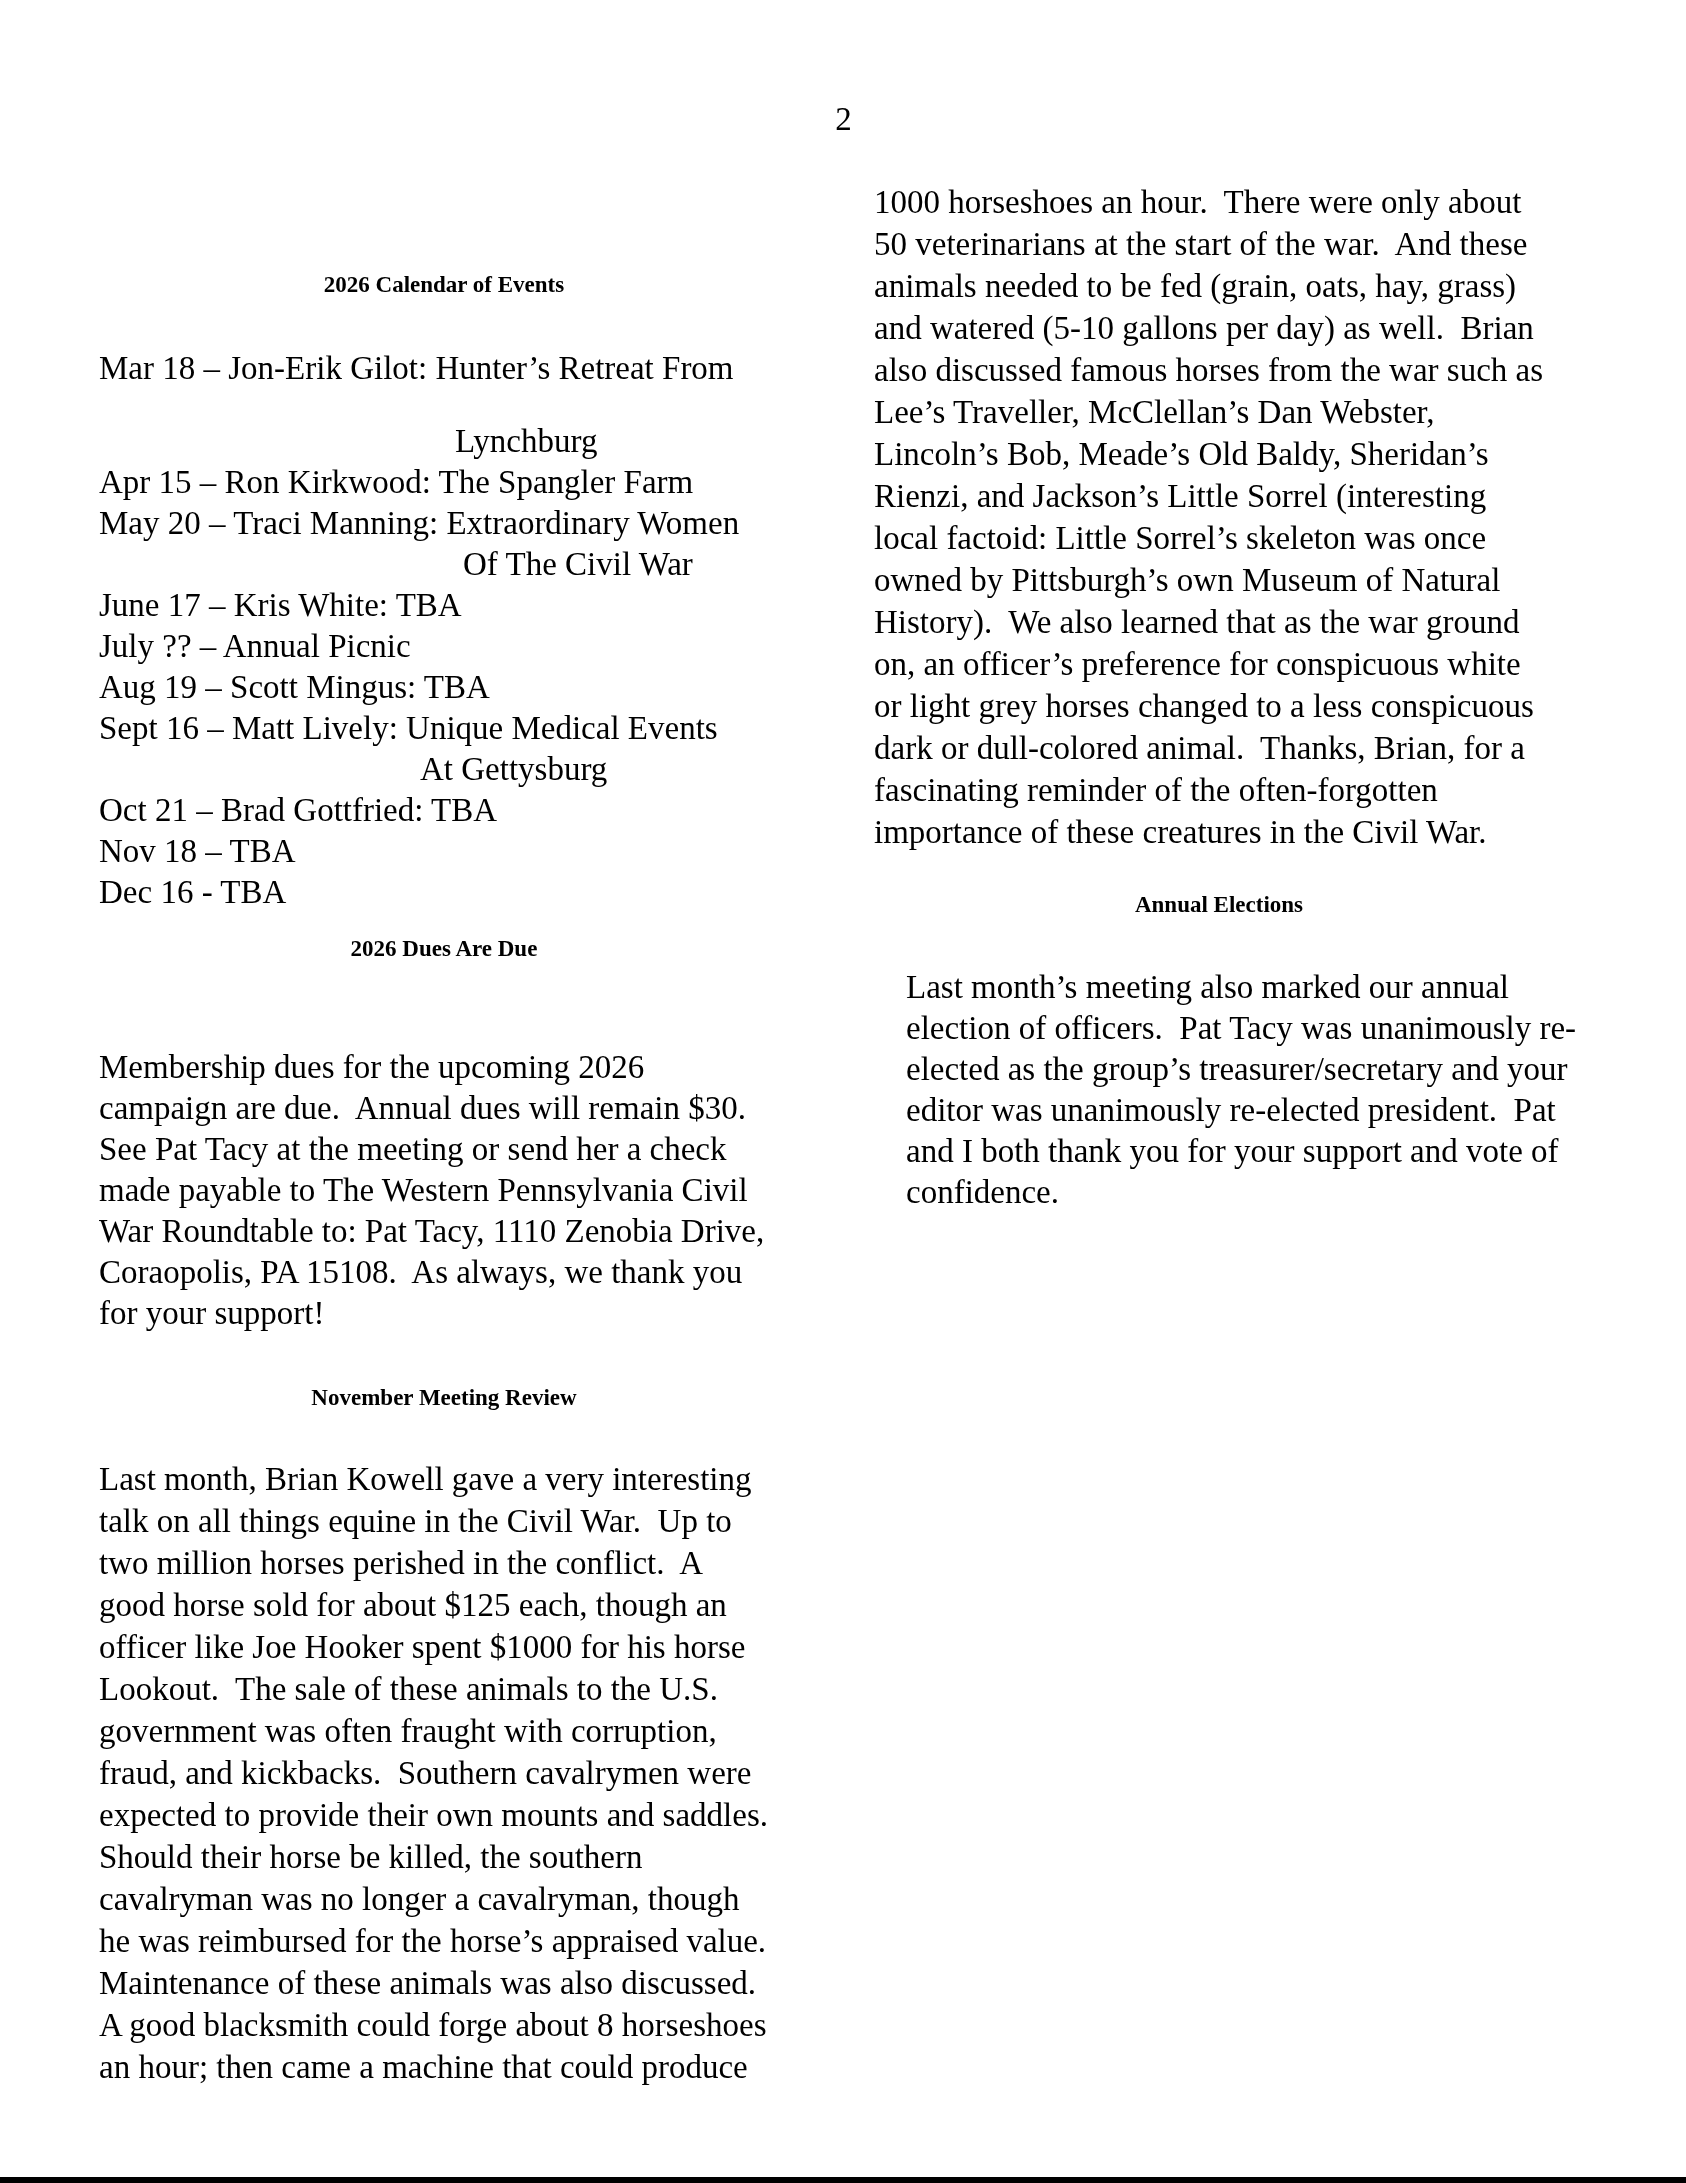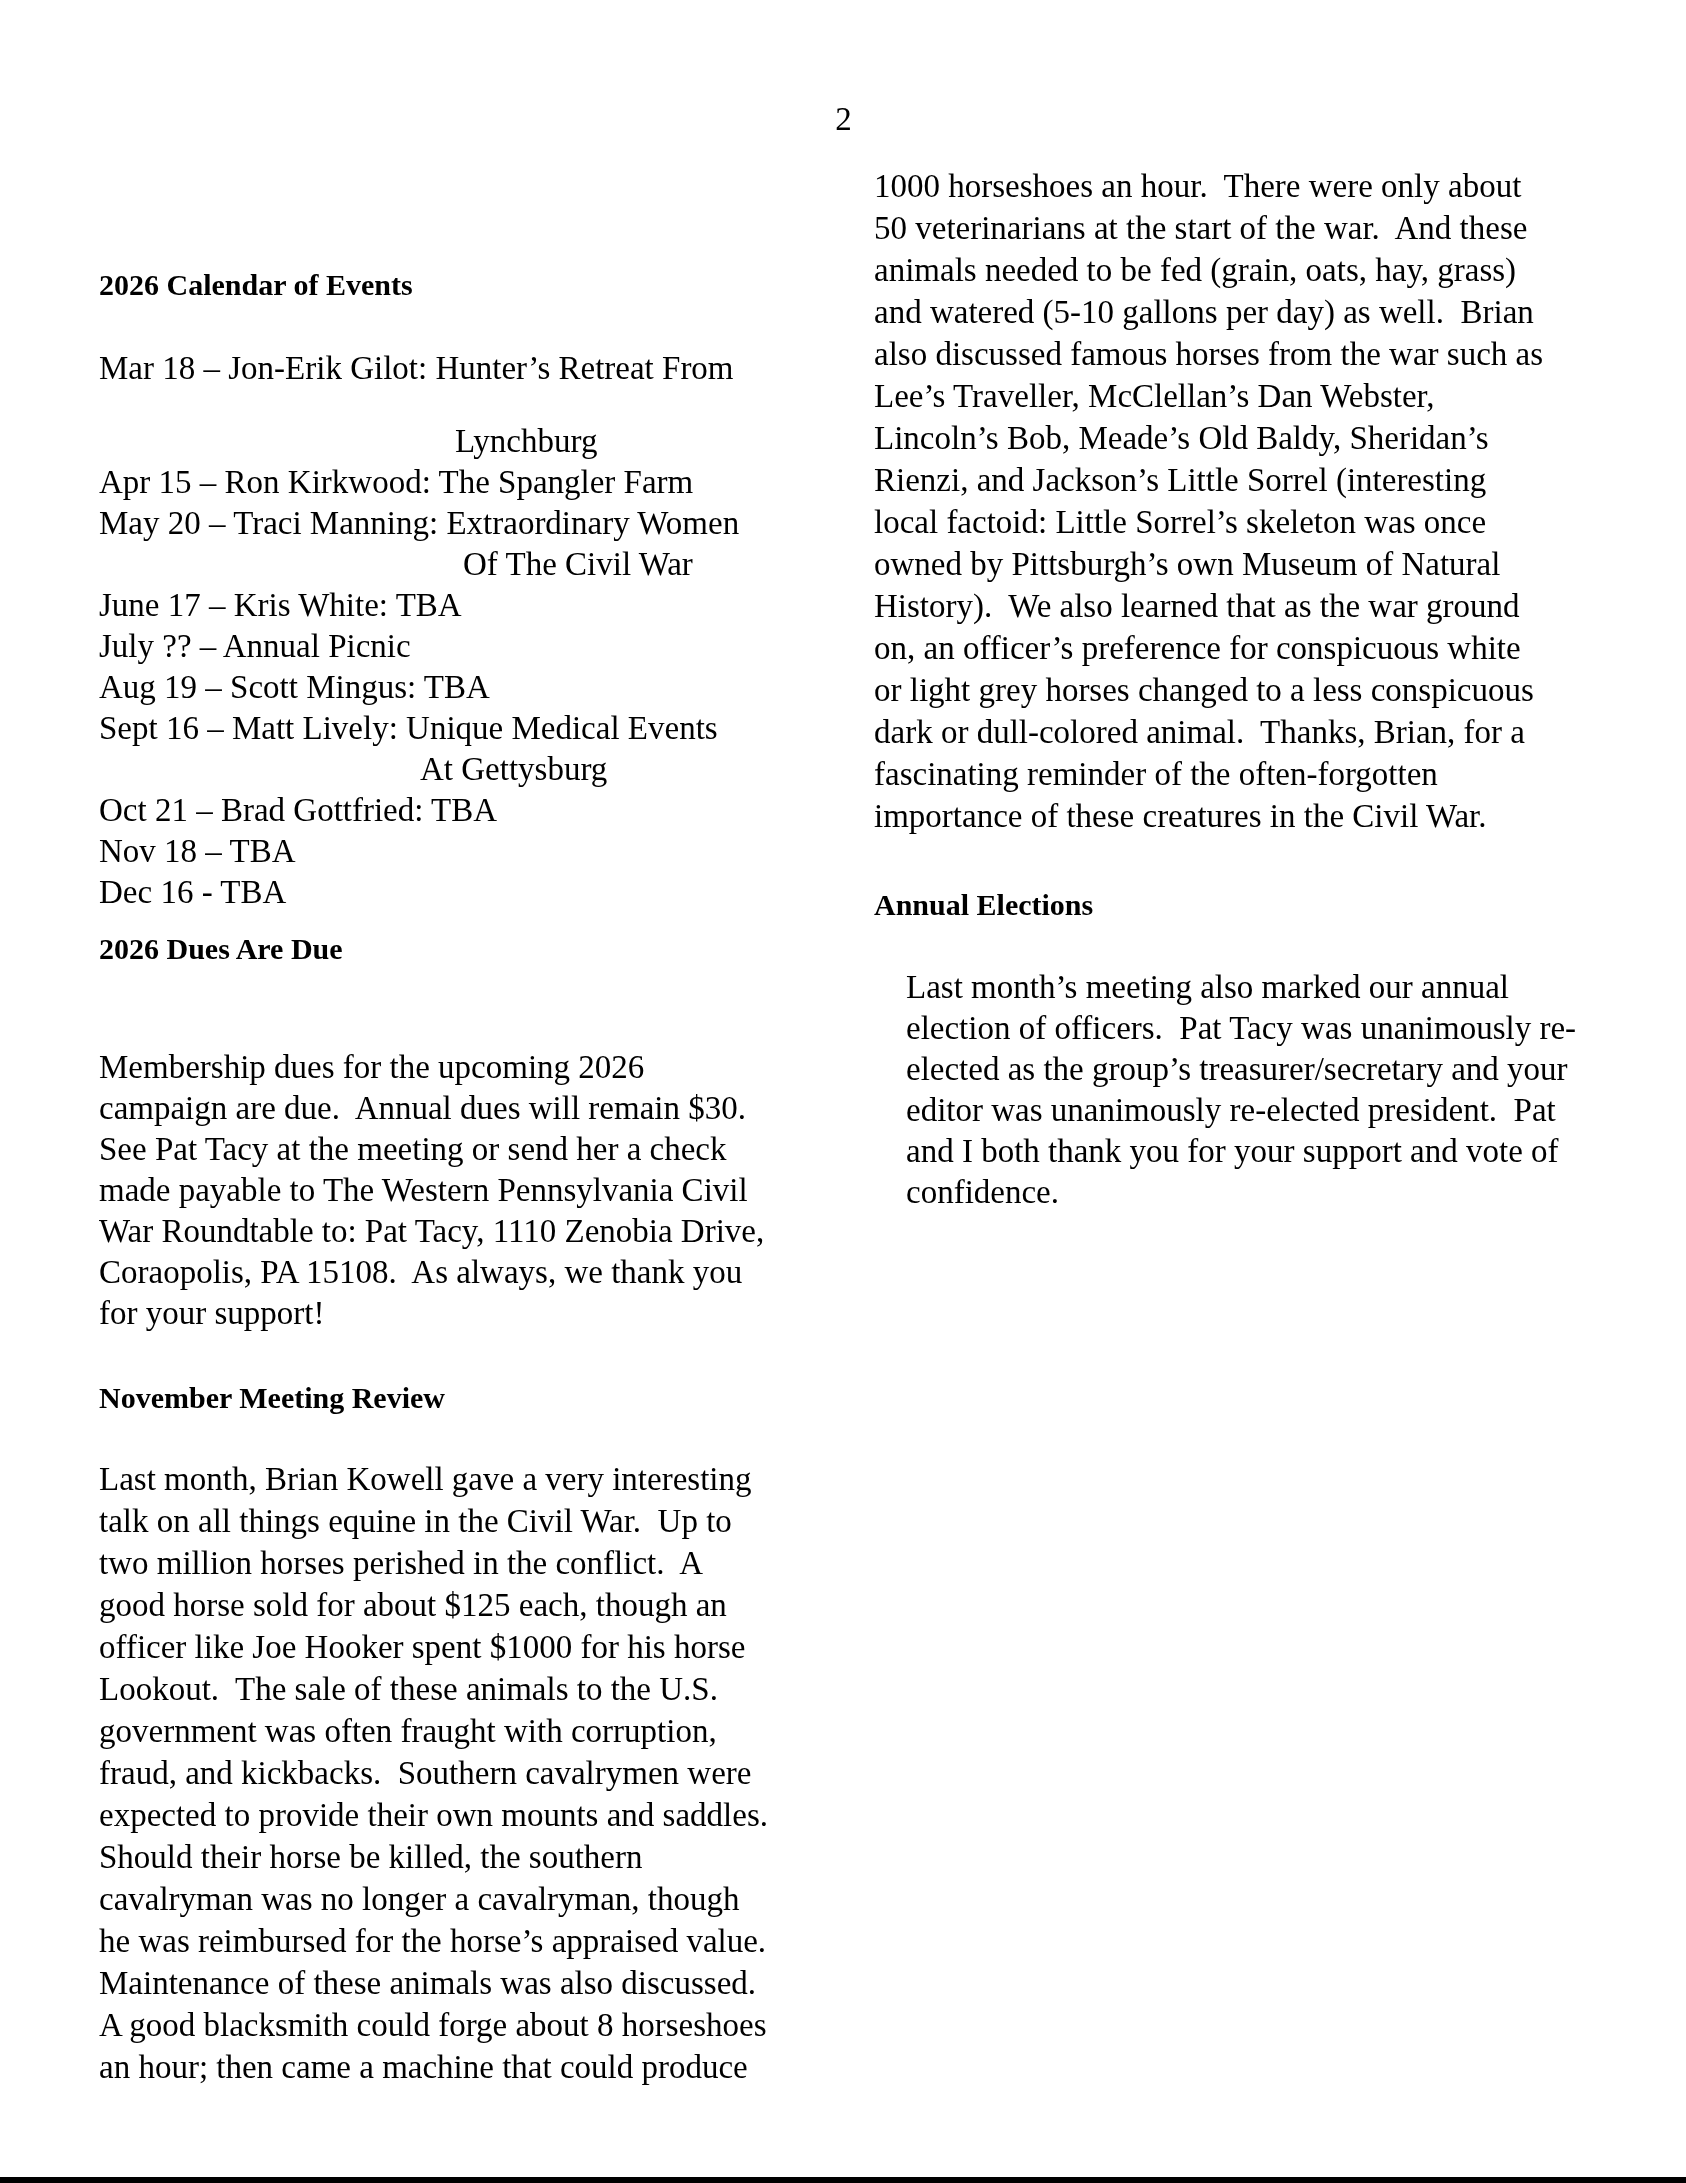--- a/index.html
+++ b/index.html
@@ -29,24 +29,24 @@
     width: 100%;
   }
   .body-text {
     font-size: 33px;
     line-height: 41px;
   }
   .body-text .line {
     white-space: pre;
   }
   .heading {
-    font-size: 30px;
+    font-size: 23px;
     line-height: 41px;
     font-weight: bold;
-    text-align: left;
+    text-align: center;
     white-space: pre;
   }
   #page-number {
     position: absolute;
     top: 99px;
     left: 0;
     width: 1687px;
     text-align: center;
     font-size: 33px;
     line-height: 41px;
@@ -116,21 +116,21 @@
         <div class="line">he was reimbursed for the horse’s appraised value.</div>
         <div class="line">Maintenance of these animals was also discussed.</div>
         <div class="line">A good blacksmith could forge about 8 horseshoes</div>
         <div class="line">an hour; then came a machine that could produce</div>
       </div>
 
   </div>
 
   <div id="right-col" class="col">
 
-    <div class="block body-text" style="top: 165px; line-height: 42px;">
+    <div class="block body-text" style="top: 181px; line-height: 42px;">
         <div class="line">1000 horseshoes an hour.  There were only about</div>
         <div class="line">50 veterinarians at the start of the war.  And these</div>
         <div class="line">animals needed to be fed (grain, oats, hay, grass)</div>
         <div class="line">and watered (5-10 gallons per day) as well.  Brian</div>
         <div class="line">also discussed famous horses from the war such as</div>
         <div class="line">Lee’s Traveller, McClellan’s Dan Webster,</div>
         <div class="line">Lincoln’s Bob, Meade’s Old Baldy, Sheridan’s</div>
         <div class="line">Rienzi, and Jackson’s Little Sorrel (interesting</div>
         <div class="line">local factoid: Little Sorrel’s skeleton was once</div>
         <div class="line">owned by Pittsburgh’s own Museum of Natural</div>

